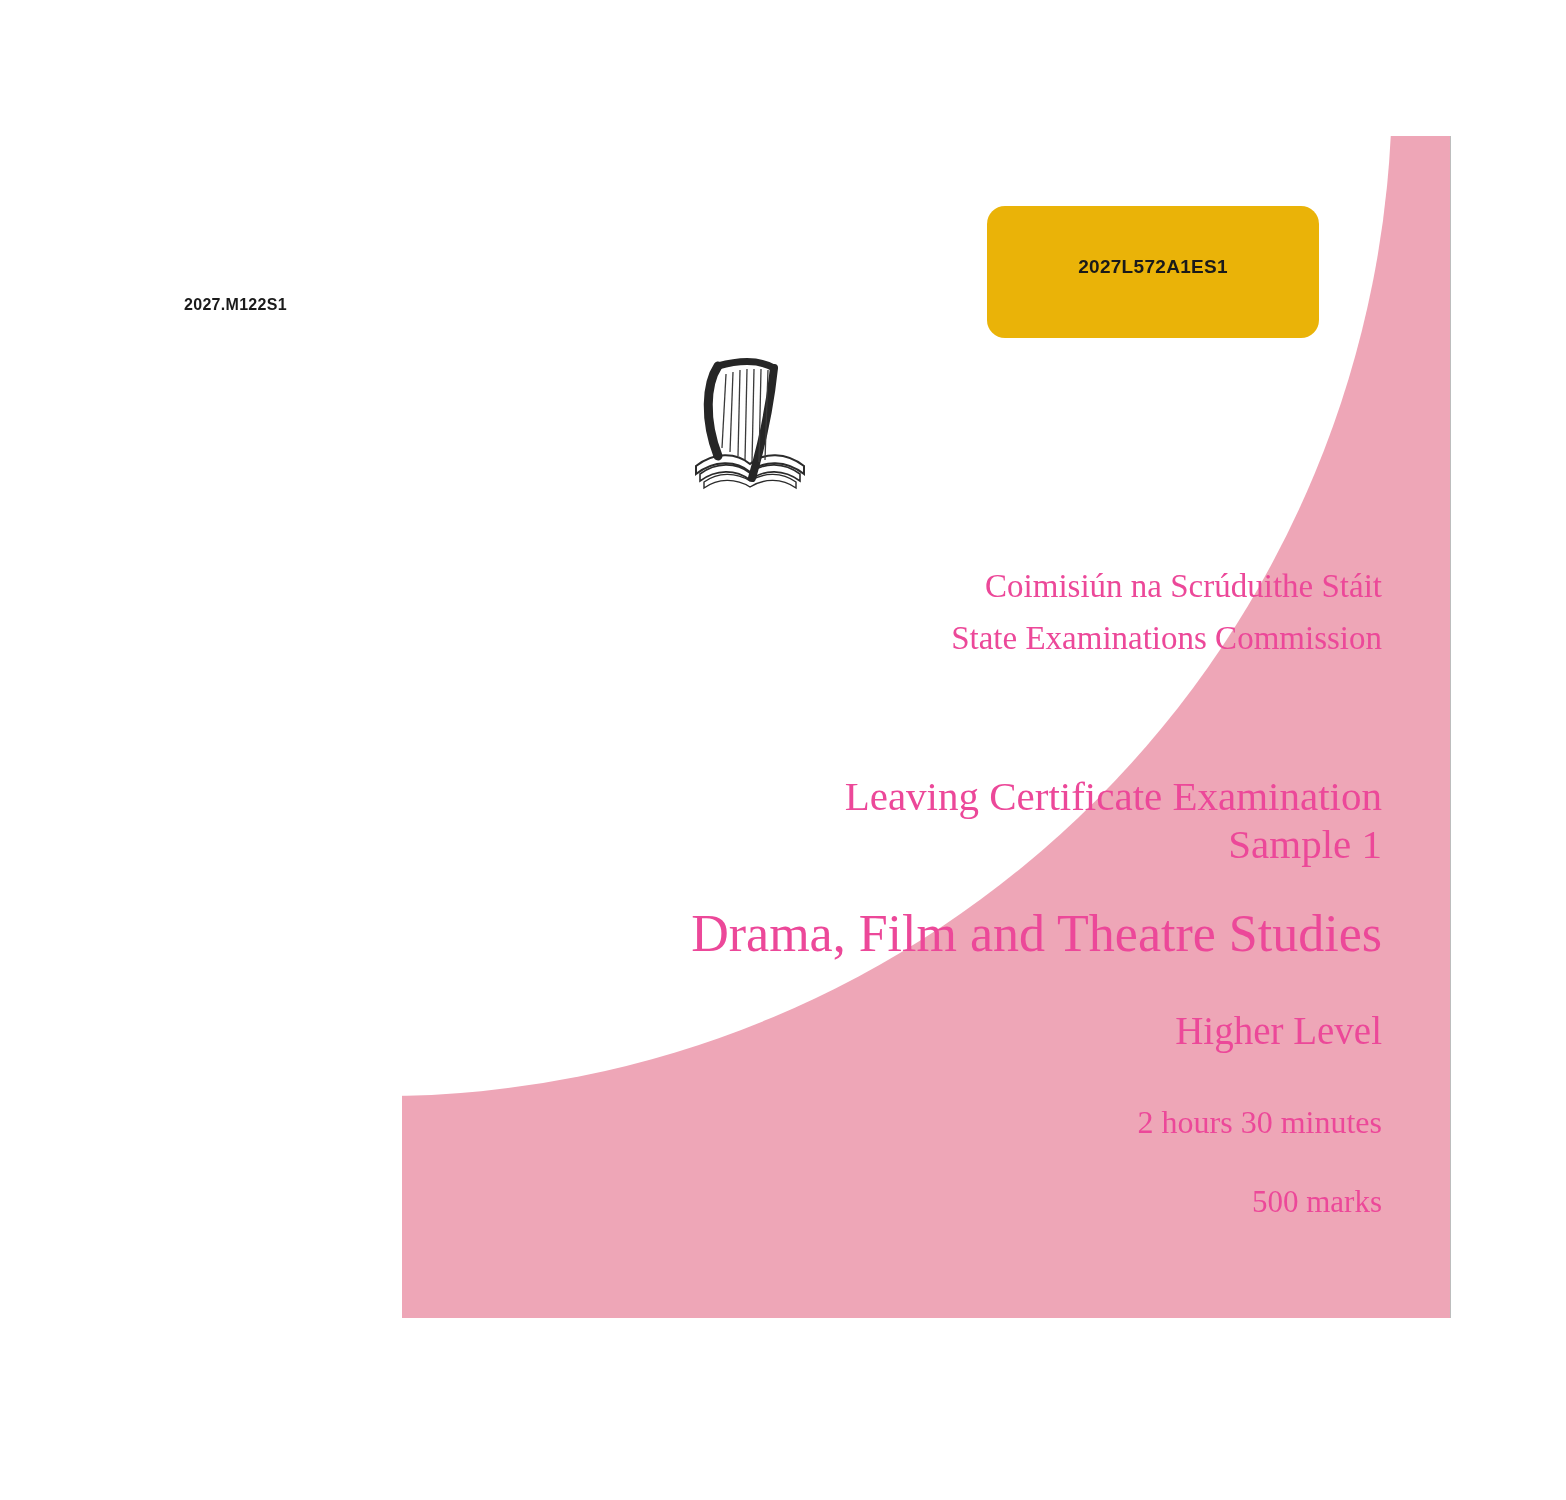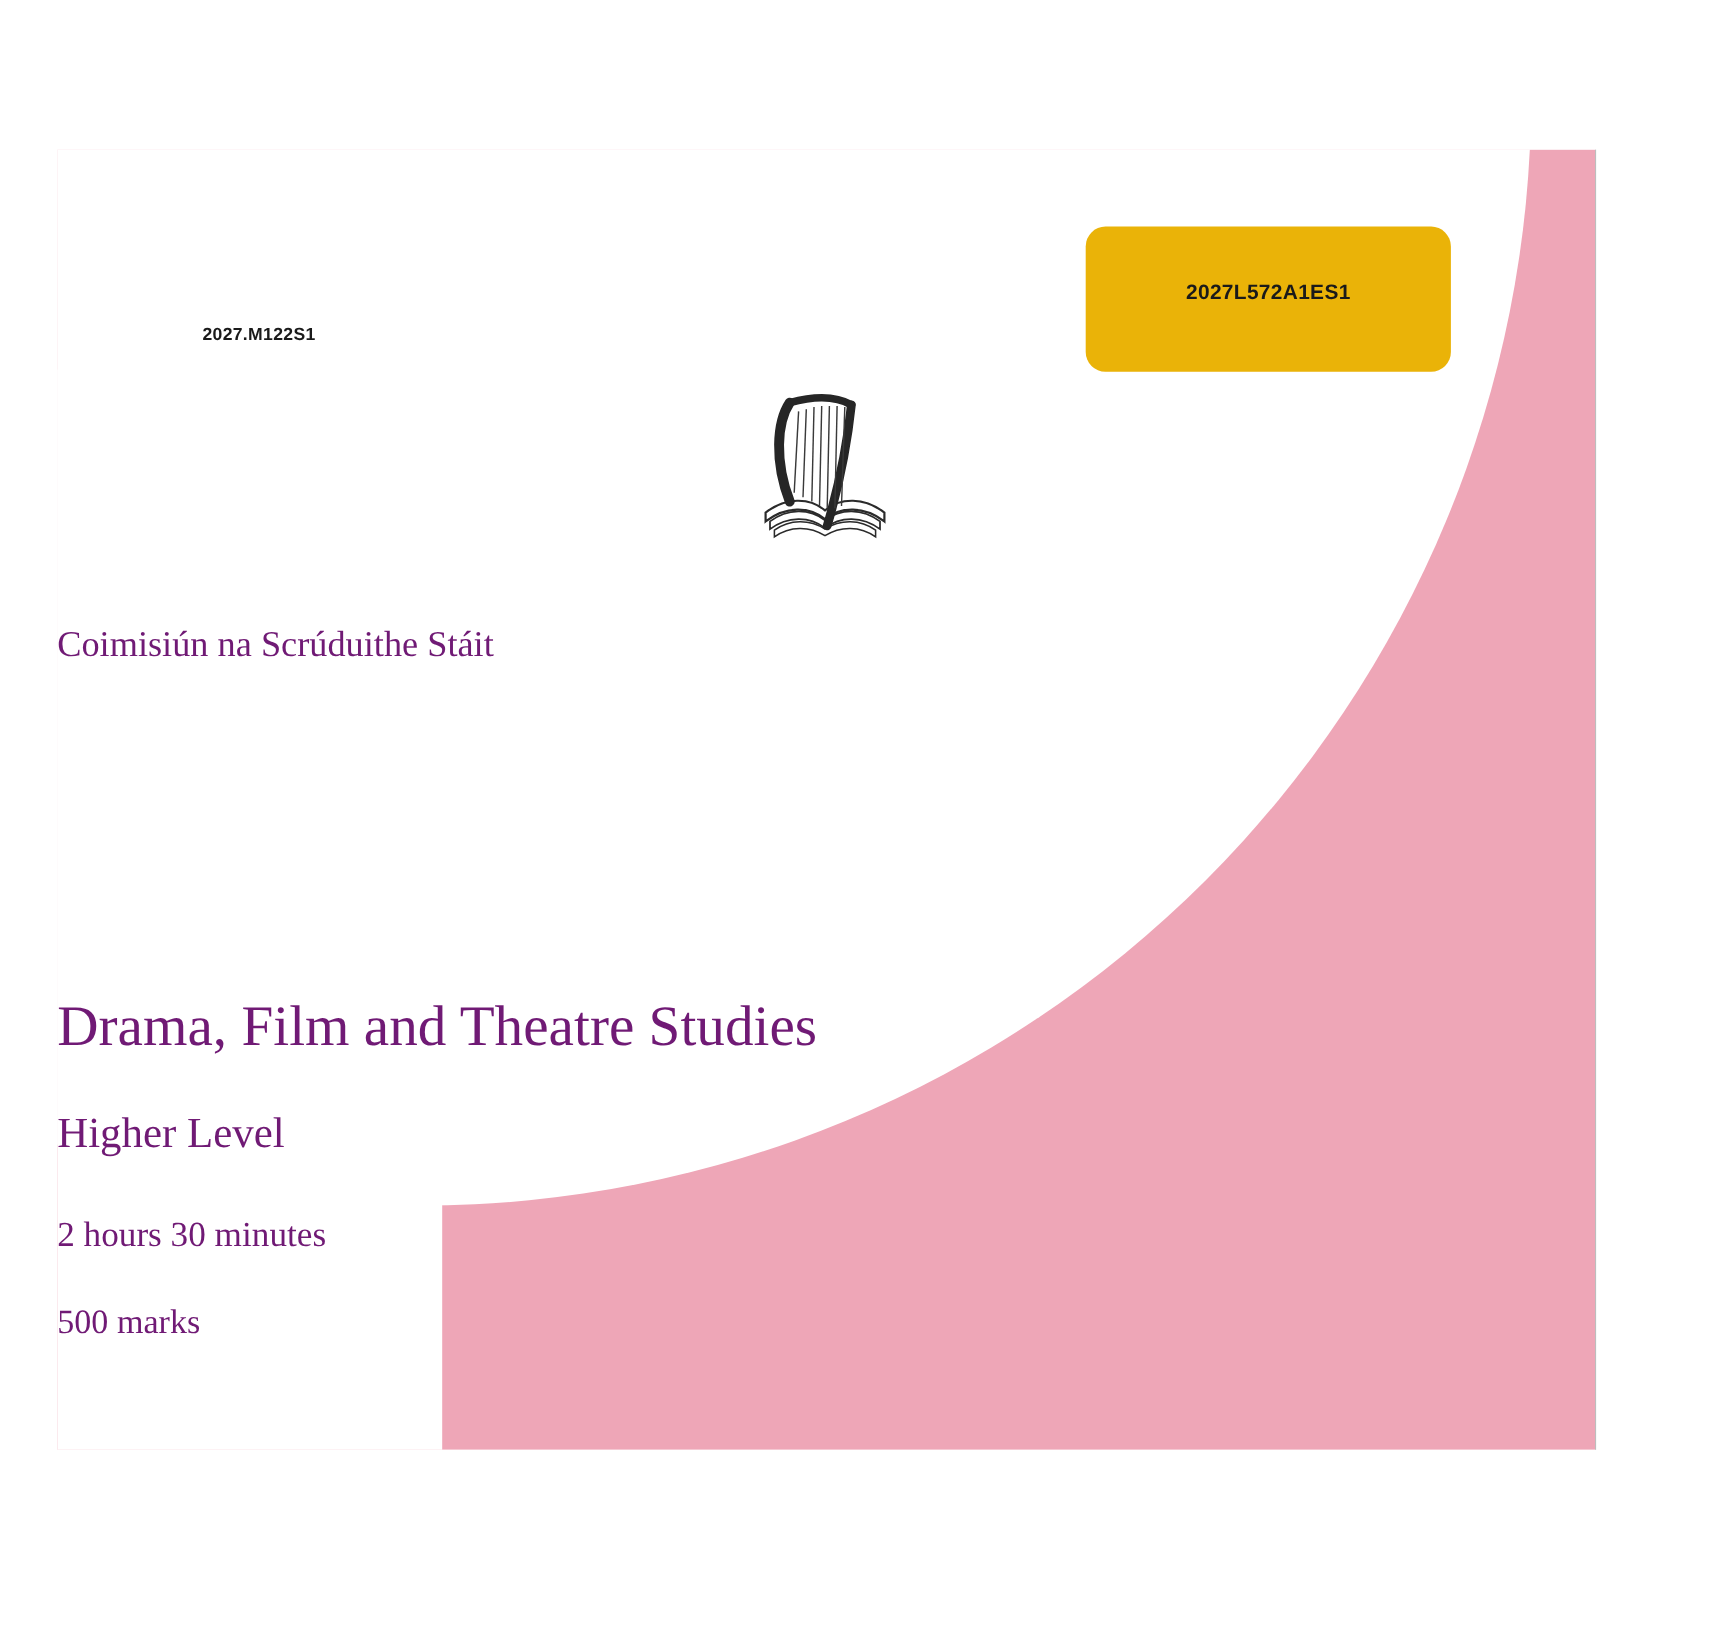--- a/index.html
+++ b/index.html
@@ -114,22 +114,22 @@
     top: 212px;
     width: 130px;
     height: 160px;
   }
 
   
   .center-text {
     position: absolute;
     left: 0;
     width: 1330px;
-    text-align: left;
-    color: #701a75;
+    text-align: right;
+    color: #ec4899;
   }
 
   #org-ga {
     top: 432px;
     font-size: 33px;
   }
   #org-en {
     top: 484px;
     font-size: 33px;
   }
@@ -200,21 +200,26 @@
           <line x1="59" y1="21" x2="57" y2="112"></line>
           <line x1="66" y1="21" x2="64" y2="114"></line>
           <line x1="73" y1="21" x2="71" y2="114"></line>
           <line x1="80" y1="22" x2="77" y2="112"></line>
         </g>
       </svg>
     </div>
 
     <div class="center-text" id="org-ga">Coimisiún na Scrúduithe Stáit</div>
 
-
+    <div class="center-text" id="org-en">State Examinations Commission</div>
+
+    <div class="center-text" id="exam-title">
+      <div>Leaving Certificate Examination</div>
+      <div>Sample 1</div>
+    </div>
 
     <div class="center-text" id="subject">Drama, Film and Theatre Studies</div>
 
     <div class="center-text" id="level">Higher Level</div>
 
     <div class="center-text" id="duration">2 hours 30 minutes</div>
 
     <div class="center-text" id="marks">500 marks</div>
 
   </div>

